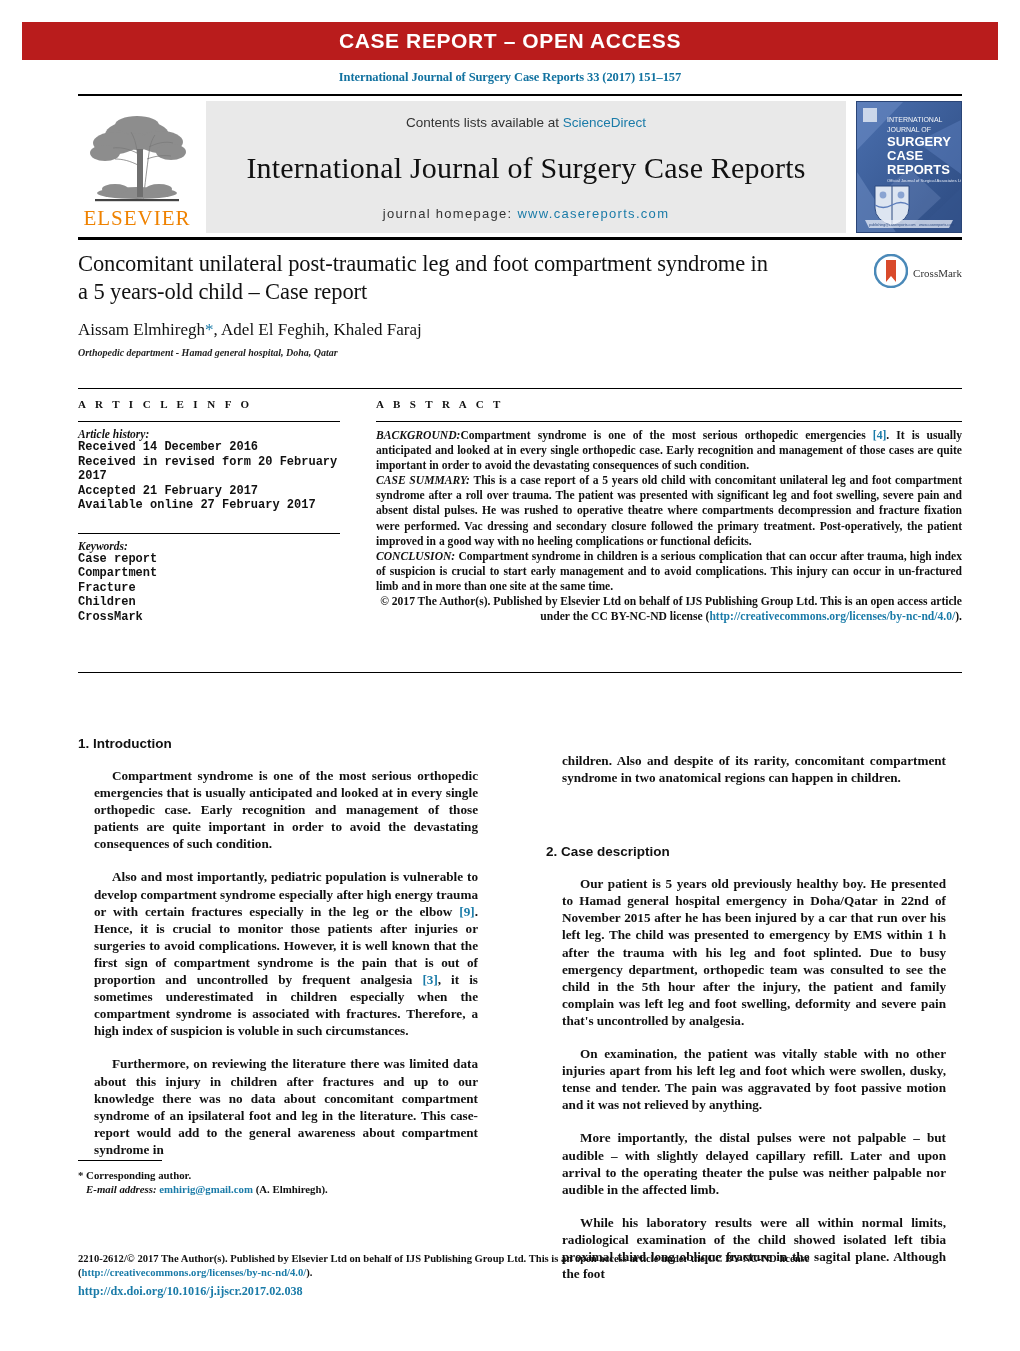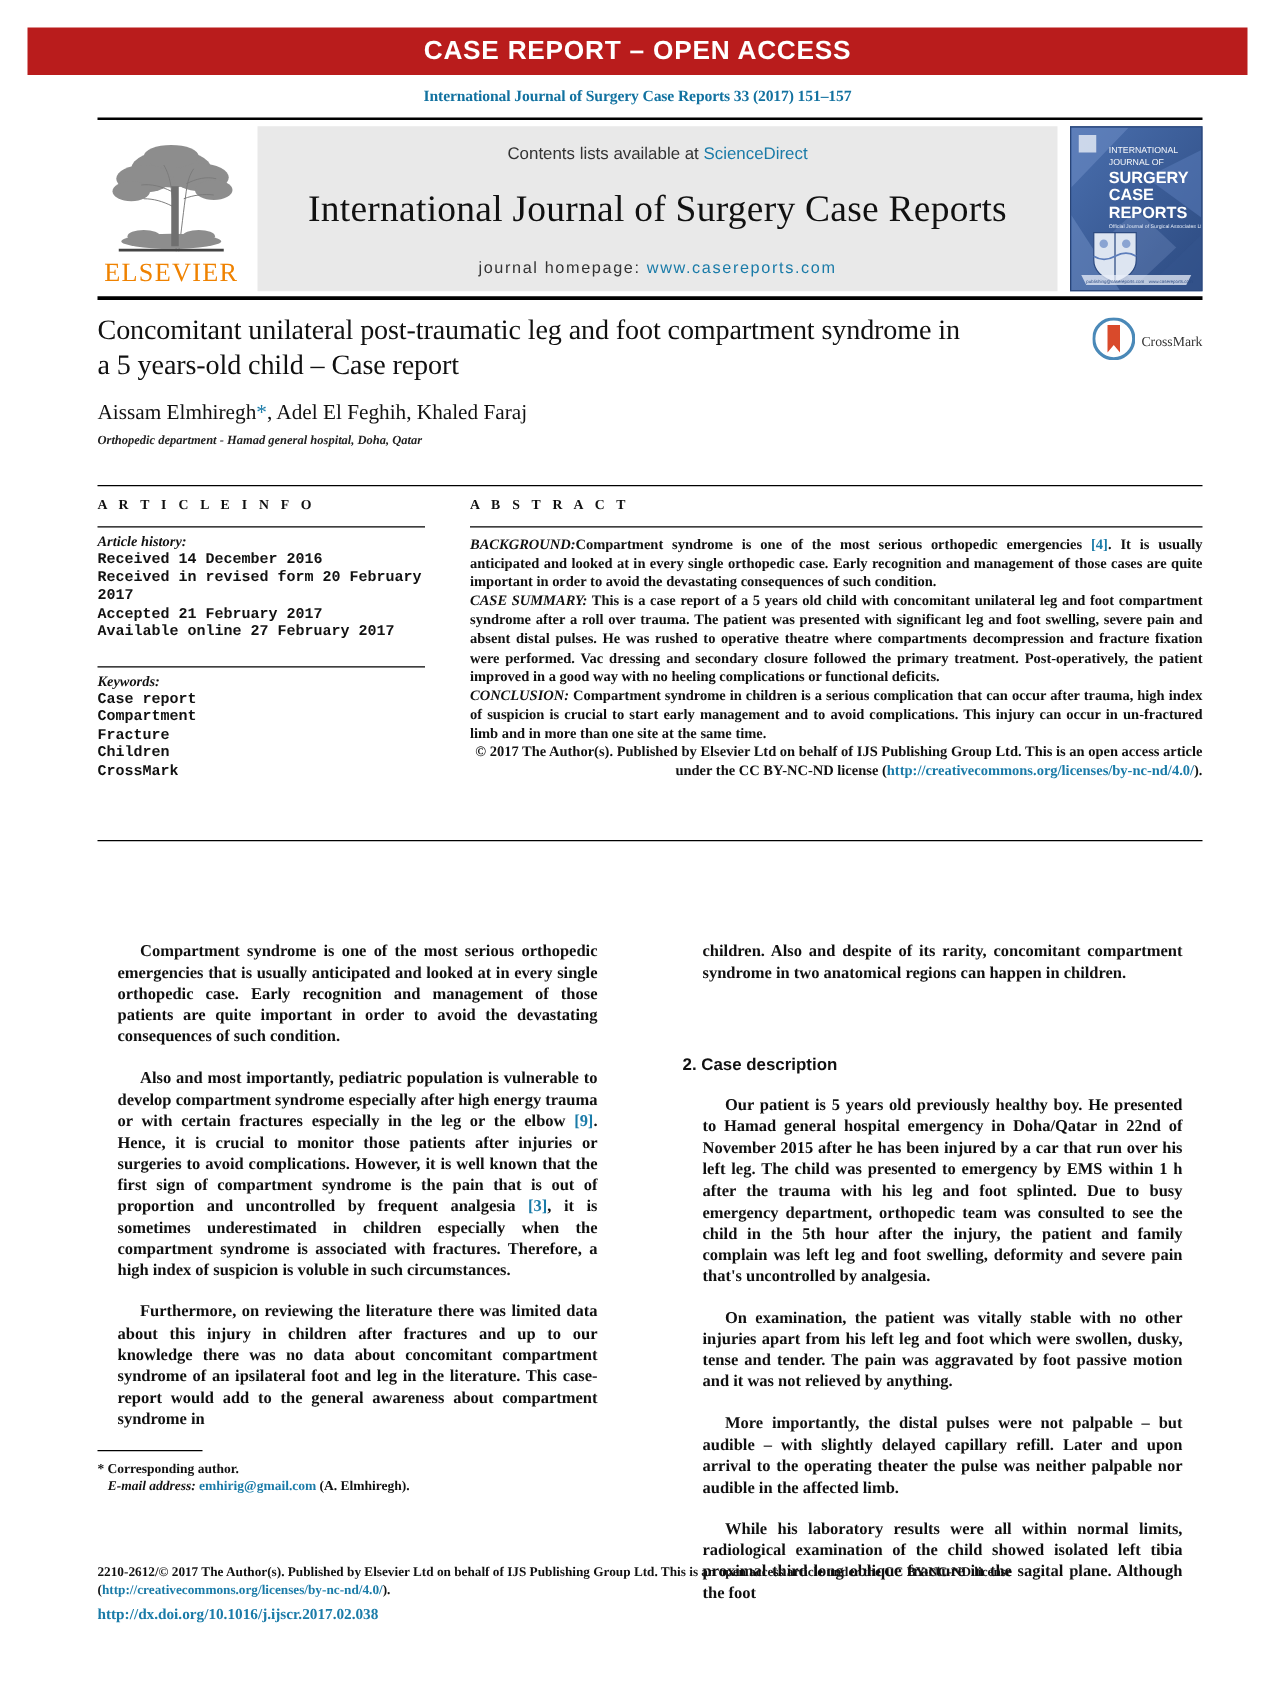--- a/index.html
+++ b/index.html
@@ -470,20 +470,21 @@
     </div>
   </div>
 
 </div>
 
 <div id="info-rule-bottom"></div>
 
 <div id="body-cols">
 
   <div class="body-col">
+    <h2>1.  Introduction</h2>
     <p>Compartment syndrome is one of the most serious orthopedic emergencies that is usually anticipated and looked at in every single orthopedic case. Early recognition and management of those patients are quite important in order to avoid the devastating consequences of such condition.</p>
     <p><span>Also and most importantly, pediatric population is vulnerable to develop compartment syndrome especially after high energy trauma or with certain fractures especially in the leg or the elbow </span><span class="linkblue">[9]</span><span>. Hence, it is crucial to monitor those patients after injuries or surgeries to avoid complications. However, it is well known that the first sign of compartment syndrome is the pain that is out of proportion and uncontrolled by frequent analgesia </span><span class="linkblue">[3]</span><span>, it is sometimes underestimated in children especially when the compartment syndrome is associated with fractures. Therefore, a high index of suspicion is voluble in such circumstances.</span></p>
     <p>Furthermore, on reviewing the literature there was limited data about this injury in children after fractures and up to our knowledge there was no data about concomitant compartment syndrome of an ipsilateral foot and leg in the literature. This case-report would add to the general awareness about compartment syndrome in</p>
   </div>
 
   <div class="body-col">
     <p class="noindent">children. Also and despite of its rarity, concomitant compartment syndrome in two anatomical regions can happen in children.</p>
     <div class="spacer-2"></div>
     <h2>2.  Case description</h2>
     <p>Our patient is 5 years old previously healthy boy. He presented to Hamad general hospital emergency in Doha/Qatar in 22nd of November 2015 after he has been injured by a car that run over his left leg. The child was presented to emergency by EMS within 1 h after the trauma with his leg and foot splinted. Due to busy emergency department, orthopedic team was consulted to see the child in the 5th hour after the injury, the patient and family complain was left leg and foot swelling, deformity and severe pain that's uncontrolled by analgesia.</p>

